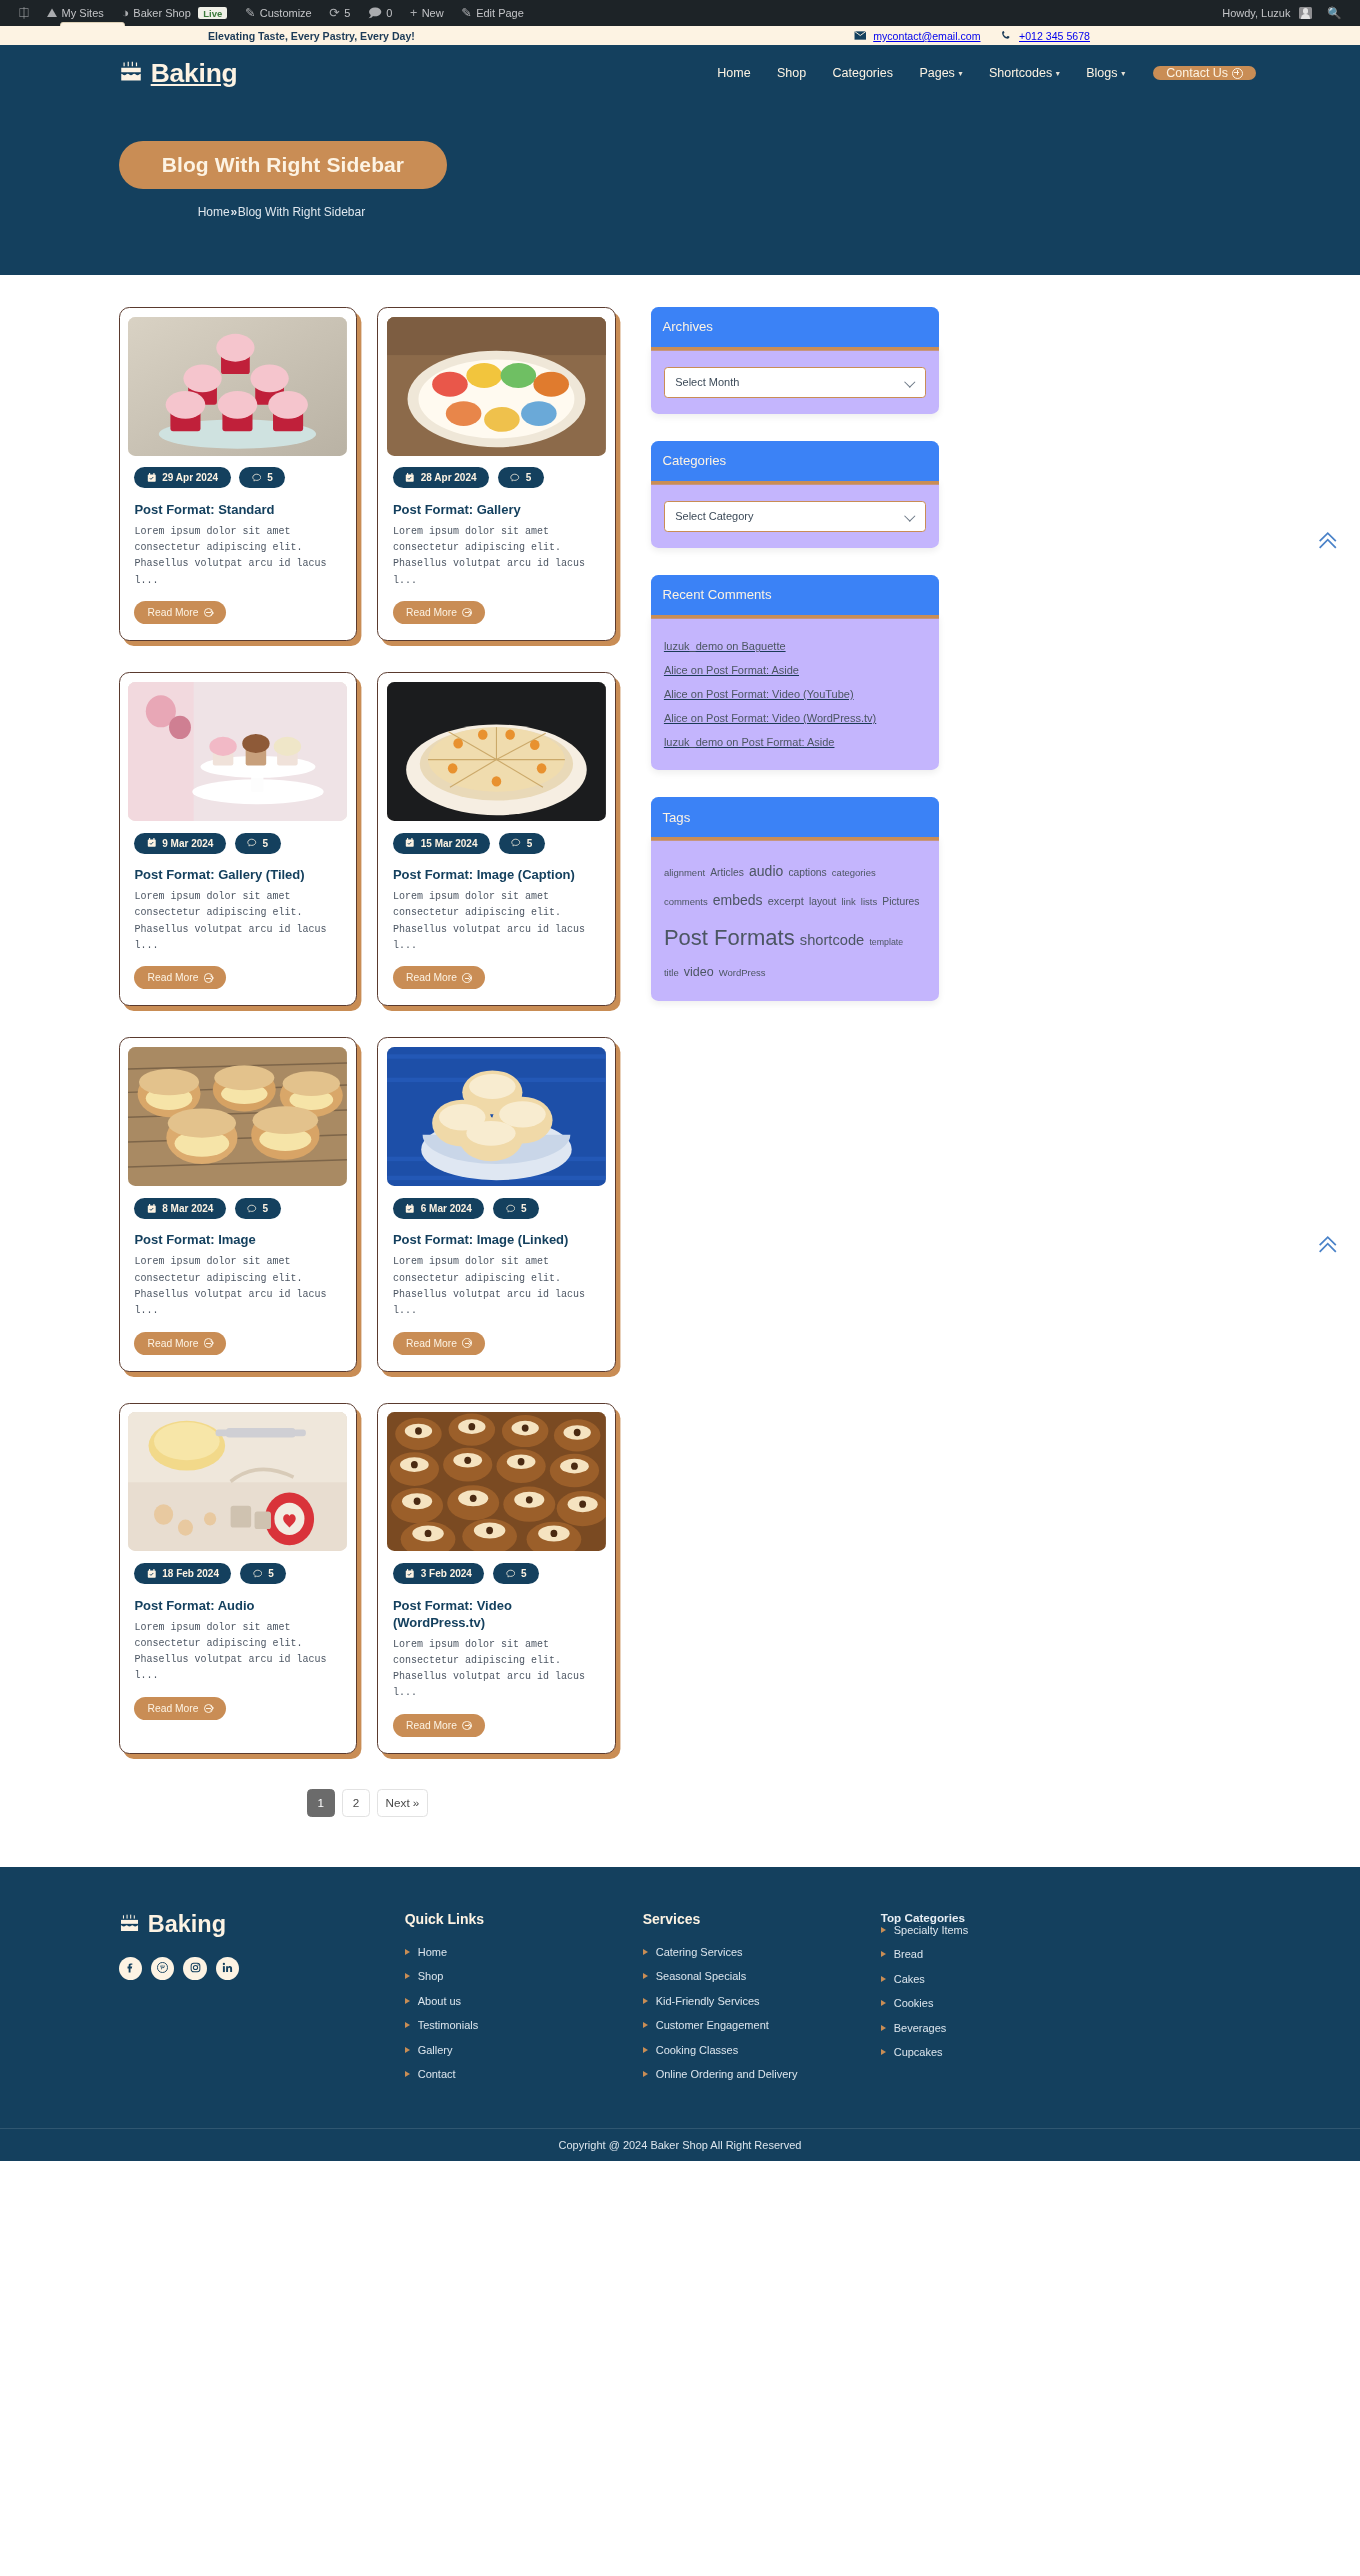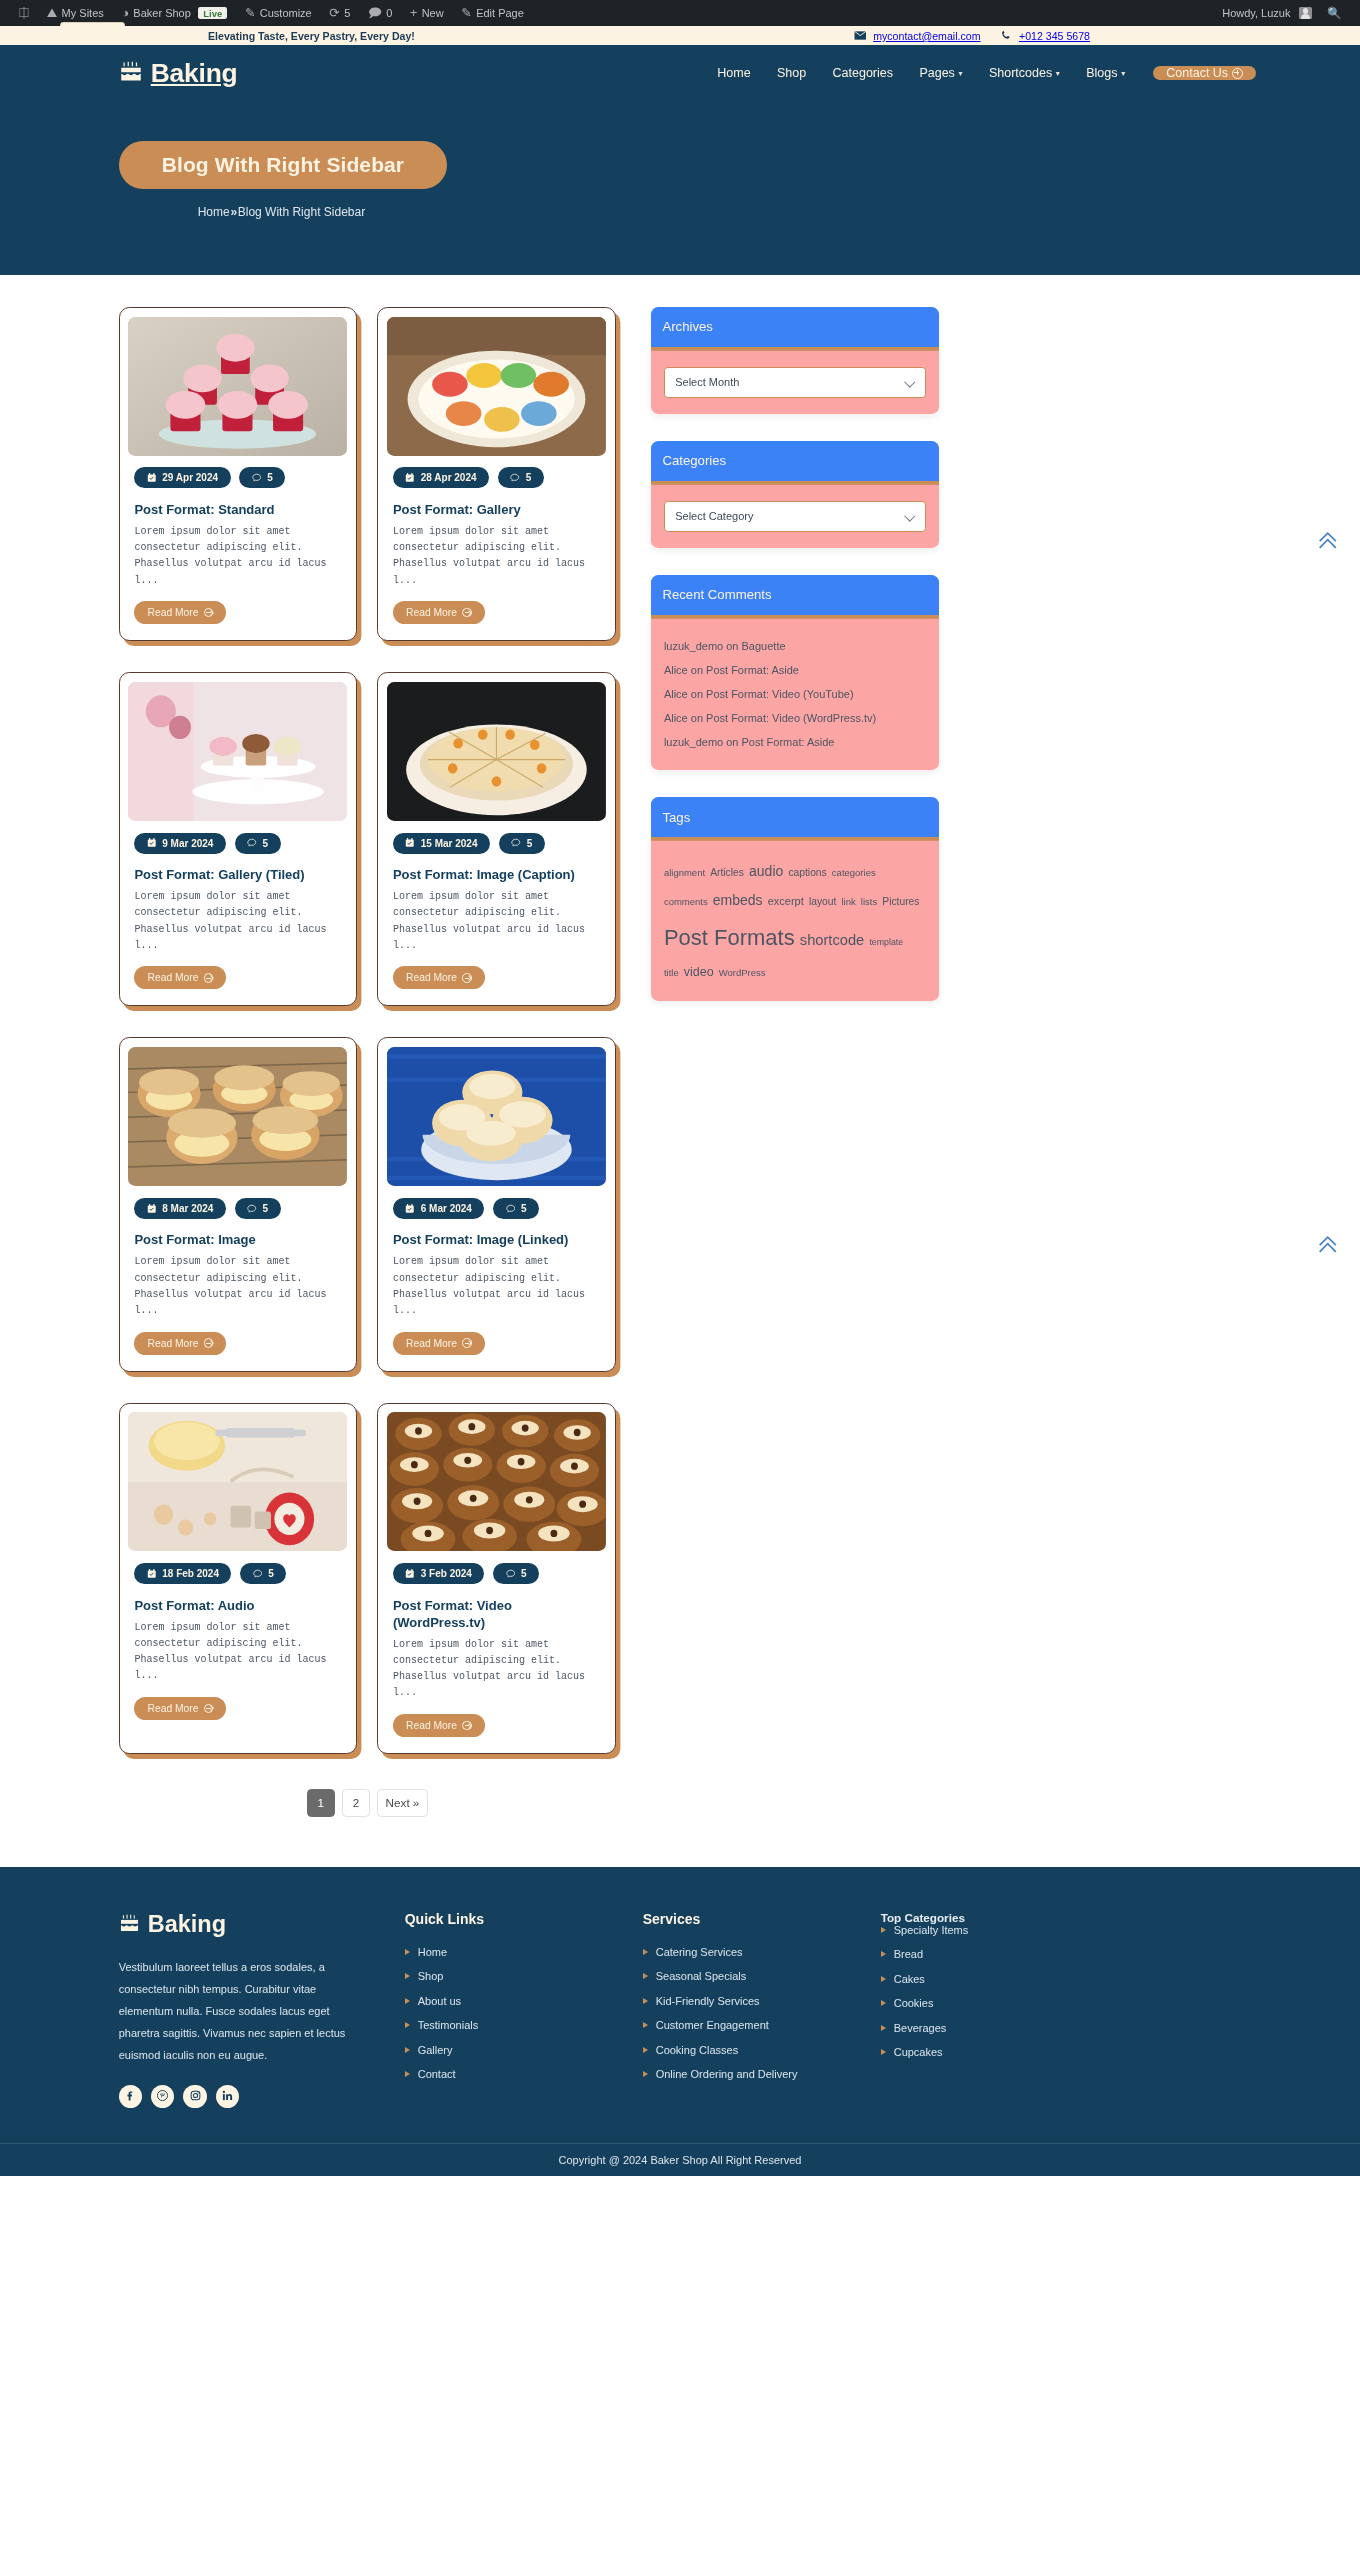--- a/index.html
+++ b/index.html
@@ -287,24 +287,25 @@
     background: #3b82f6;
     color: #fdf3e3;
     font-size: 13.2px;
     padding: 12.5px 0 12.5px 11.7px;
     border-radius: 7.3px 7.3px 0 0;
     box-shadow: 0 3.7px 0 0 #c98d55;
     position: relative;
     z-index: 2;
   }
   .widget-body {
-    background: #fca5a5;
+    background: #c4b5fd;
     border-radius: 0 0 7.3px 7.3px;
     padding: 20px 13.2px 16px 13.2px;
     box-shadow: 0 2.2px 7.3px rgba(0,0,0,.07);
+    text-decoration: underline;
   }
   .wp-select {
     width: 100%;
     border: 0.7px solid #c98d55;
     border-radius: 3.7px;
     height: 31px;
     padding: 0 10.3px;
     font-size: 11px;
     color: #3c4a58;
     font-family: "Liberation Sans", sans-serif;
@@ -1093,21 +1094,20 @@
             <rect x="6" y="2" width="1.6" height="5"></rect>
               <rect x="11.5" y="1" width="1.6" height="6"></rect>
             <rect x="17" y="1" width="1.6" height="6"></rect>
               <rect x="22.5" y="2" width="1.6" height="5"></rect>
             <path d="M3 9h26v6H3z"></path>
               <path d="M3 17c2 0 2 2 4.3 2s2.3-2 4.3-2 2.3 2 4.4 2 2.3-2 4.3-2 2.3 2 4.4 2S27 17 29 17v9H3z"></path>
           </svg>
         </span>
         <span>Baking</span>
       </div>
-      <p class="footer-about">Vestibulum laoreet tellus a eros sodales, a consectetur nibh tempus. Curabitur vitae elementum nulla. Fusce sodales lacus eget pharetra sagittis. Vivamus nec sapien et lectus euismod iaculis non eu augue.</p>
       <div class="socials">
         <a href="#" class="soc">
           <span><svg viewBox="0 0 24 24">
                 <path d="M15 3h-3c-2.8 0-4 1.8-4 4v3H5.5v4H8v9h4v-9h3l.6-4H12V7.6c0-.9.3-1.6 1.5-1.6H16V3z"></path>
               </svg></span>
         </a>
         <a href="#" class="soc">
           <span><svg viewBox="0 0 24 24">
                 <circle cx="12" cy="12" r="11" fill="none" stroke="#14405e" stroke-width="2"></circle>
                 <path d="M12 6c-3 0-4.6 2-4.6 3.8 0 .9.4 1.8 1.2 2.1.2 0 .3 0 .3-.2l.2-.7c0-.2 0-.3-.1-.5-.3-.4-.5-.9-.5-1.5 0-2 1.5-3.2 3.4-3.2 1.9 0 2.9 1.1 2.9 2.6 0 2-.9 3.7-2.2 3.7-.7 0-1.3-.6-1.1-1.4.2-.9.7-1.9.7-2.6 0-.6-.3-1.1-1-1.1-.8 0-1.4.8-1.4 1.9 0 .7.2 1.2.2 1.2l-1 4c-.2 1-.1 2.3 0 2.5 0 0 .1.1.2 0 .1-.1.9-1.1 1.2-2.1l.5-1.8c.3.5 1 .9 1.8.9 2.3 0 3.9-2.1 3.9-4.9C16.6 7.8 14.7 6 12 6z"></path>

